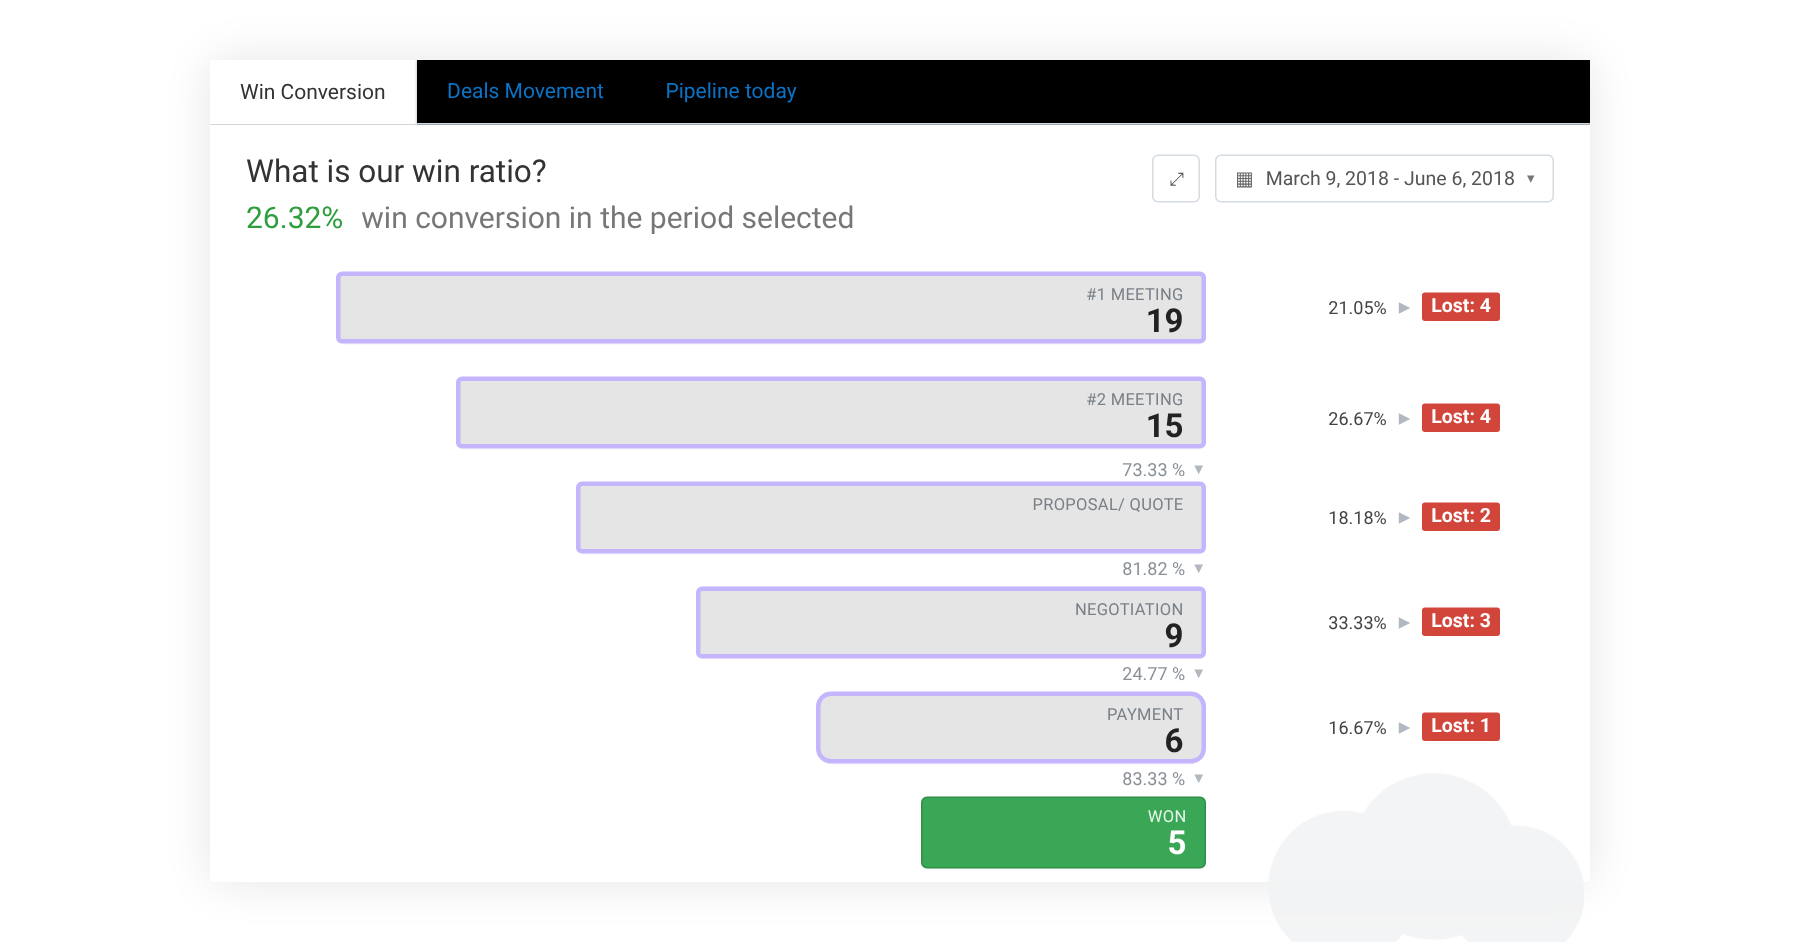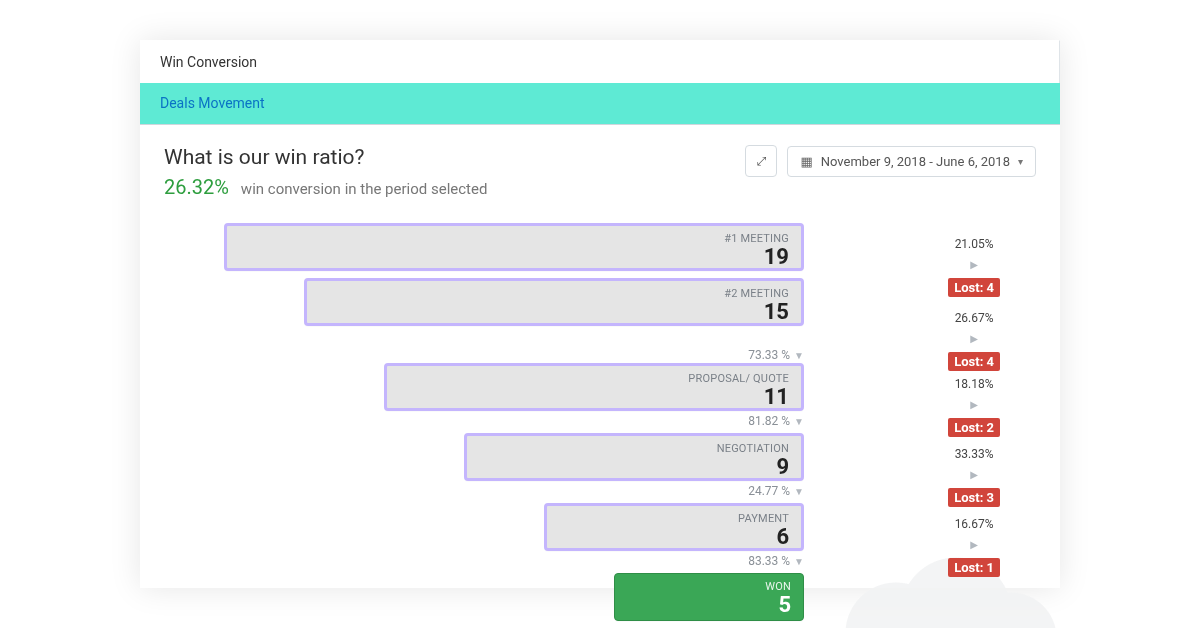--- a/index.html
+++ b/index.html
@@ -17,22 +17,21 @@
     left: 140px;
     top: 40px;
     width: 920px;
     height: 548px;
     background: #fff;
     box-shadow: 0 0 30px rgba(0,0,0,0.10);
   }
   .tabs {
     display: flex;
     border-bottom: 1px solid #cfd6dc;
-    background: #5eead4;
-    flex-direction: column;
+    background: #000000;
   }
   .tab {
     padding: 13px 20px;
     font-size: 14px;
     color: #0a73c5;
     cursor: pointer;
     border-right: 1px solid transparent;
   }
   .tab.active {
     background: #fff;
@@ -59,21 +58,21 @@
   .subline {
     margin-top: 6px;
   }
   .pct-big {
     color: #2e9e3f;
     font-size: 20px;
     font-weight: 400;
   }
   .pct-label {
     color: #777;
-    font-size: 15px;
+    font-size: 20px;
     margin-left: 8px;
   }
   .controls {
     display: flex;
     gap: 10px;
     align-items: center;
   }
   .btn-expand, .date-picker {
     border: 1px solid #d5dbe0;
     background: #fff;
@@ -156,21 +155,20 @@
   }
 
   .lost-cell {
     position: absolute;
     right: 36px;
     display: flex;
     align-items: center;
     gap: 8px;
     font-size: 12px;
     color: #444;
-    flex-direction: column;
   }
   .tri-right {
     font-size: 10px;
     color: #b2b8bf;
   }
   .lost-badge {
     background: #d1453b;
     color: #fff;
     font-size: 13px;
     font-weight: 700;
@@ -194,38 +192,39 @@
   }
 </style>
 </head>
 <body>
 
 <div class="panel">
 
   <div class="tabs">
     <div class="tab active">Win Conversion</div>
     <div class="tab">Deals Movement</div>
+    <div class="tab">Pipeline today</div>
   </div>
 
   <div class="content">
     <div class="header-row">
       <div>
         <div class="title">What is our win ratio?</div>
         <div class="subline">
           <span class="pct-big">26.32%</span>
           <span class="pct-label">win conversion in the period selected</span>
         </div>
       </div>
       <div class="controls">
         <div class="btn-expand" title="expand">
           <span>⤢</span>
         </div>
         <div class="date-picker">
           <span class="cal-icon">▦</span>
-          <span>November 9, 2018 - June 6, 2018</span>
+          <span>March 9, 2018 - June 6, 2018</span>
           <span class="caret-down">▾</span>
         </div>
       </div>
     </div>
 
     <div class="funnel-area" id="funnel-area">
       <div class="cloud"></div>
     <div class="stage-row" style="top: 0px; width: 580px;">
           <div class="stage-box" style="width: 580px; height: 48px;">
             <div class="stage-label">#1 MEETING</div>
@@ -234,39 +233,38 @@
         </div>
         <div class="pass-rate" style="top: 51px; margin-top: 20px;">
           <span>78.95 %</span>
           <span class="tri-down">▼</span>
         </div>
         <div class="lost-cell" style="top: 14px;">
           <span>21.05%</span>
           <span class="tri-right">▶</span>
           <span class="lost-badge">Lost: 4</span>
         </div>
-        <div class="stage-row" style="top: 55px; width: 500px;">
+        <div class="stage-row" style="top: 70px; width: 500px;">
           <div class="stage-box" style="width: 500px; height: 48px;">
             <div class="stage-label">#2 MEETING</div>
             <div class="stage-count">15</div>
           </div>
         </div>
         <div class="pass-rate" style="top: 125px;">
           <span>73.33 %</span>
           <span class="tri-down">▼</span>
         </div>
         <div class="lost-cell" style="top: 88px;">
           <span>26.67%</span>
           <span class="tri-right">▶</span>
           <span class="lost-badge">Lost: 4</span>
         </div>
         <div class="stage-row" style="top: 140px; width: 420px; justify-content: flex-end;">
           <div class="stage-box" style="width: 420px; height: 48px;">
             <div class="stage-label">PROPOSAL/ QUOTE</div>
-            <div class="stage-count">11</div>
           </div>
         </div>
         <div class="pass-rate" style="top: 191px;">
           <span>81.82 %</span>
           <span class="tri-down">▼</span>
         </div>
         <div class="lost-cell" style="top: 154px;">
           <span>18.18%</span>
           <span class="tri-right">▶</span>
           <span class="lost-badge">Lost: 2</span>
@@ -280,21 +278,21 @@
         <div class="pass-rate" style="top: 261px;">
           <span>24.77 %</span>
           <span class="tri-down">▼</span>
         </div>
         <div class="lost-cell" style="top: 224px;">
           <span>33.33%</span>
           <span class="tri-right">▶</span>
           <span class="lost-badge">Lost: 3</span>
         </div>
         <div class="stage-row" style="top: 280px; width: 260px;">
-          <div class="stage-box" style="width: 260px; height: 48px;">
+          <div class="stage-box" style="width: 260px; height: 48px; border-radius: 10px;">
             <div class="stage-label">PAYMENT</div>
             <div class="stage-count">6</div>
           </div>
         </div>
         <div class="pass-rate" style="top: 331px; text-align: right;">
           <span>83.33 %</span>
           <span class="tri-down">▼</span>
         </div>
         <div class="lost-cell" style="top: 294px;">
           <span>16.67%</span>

